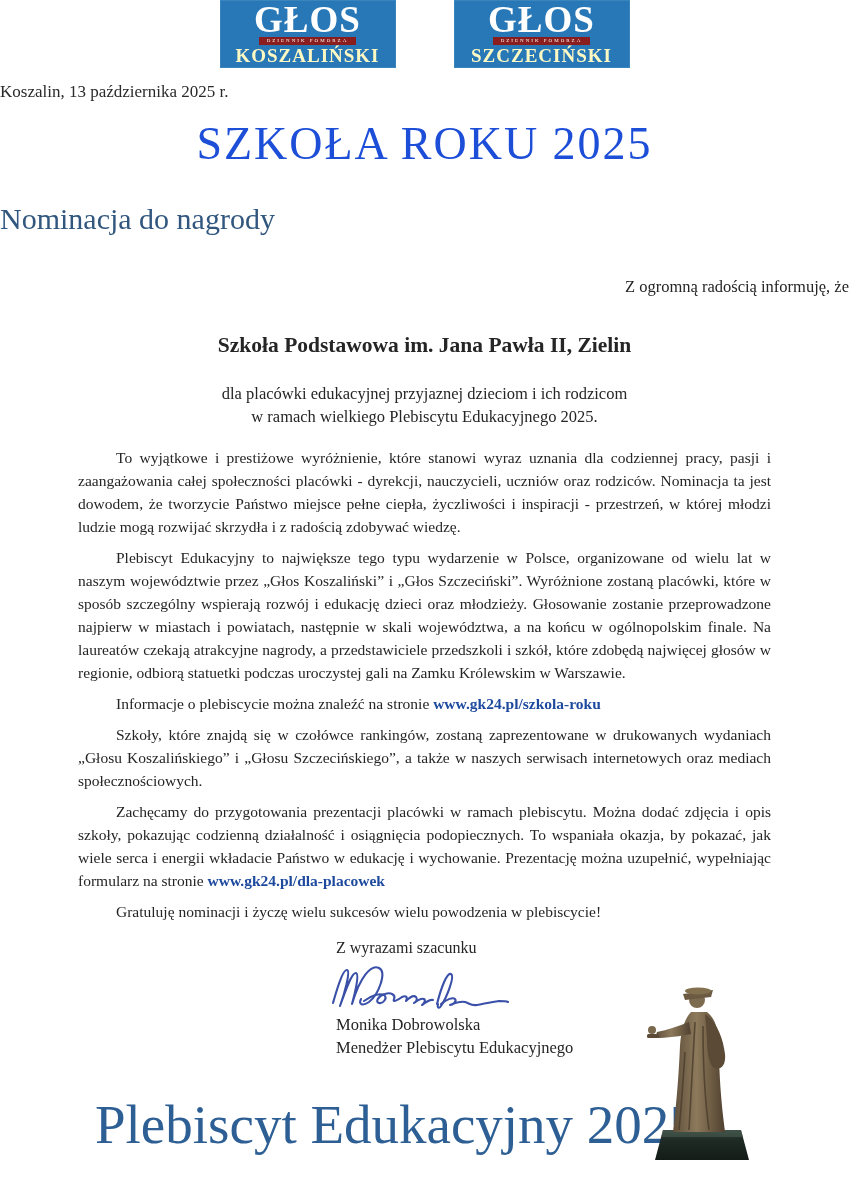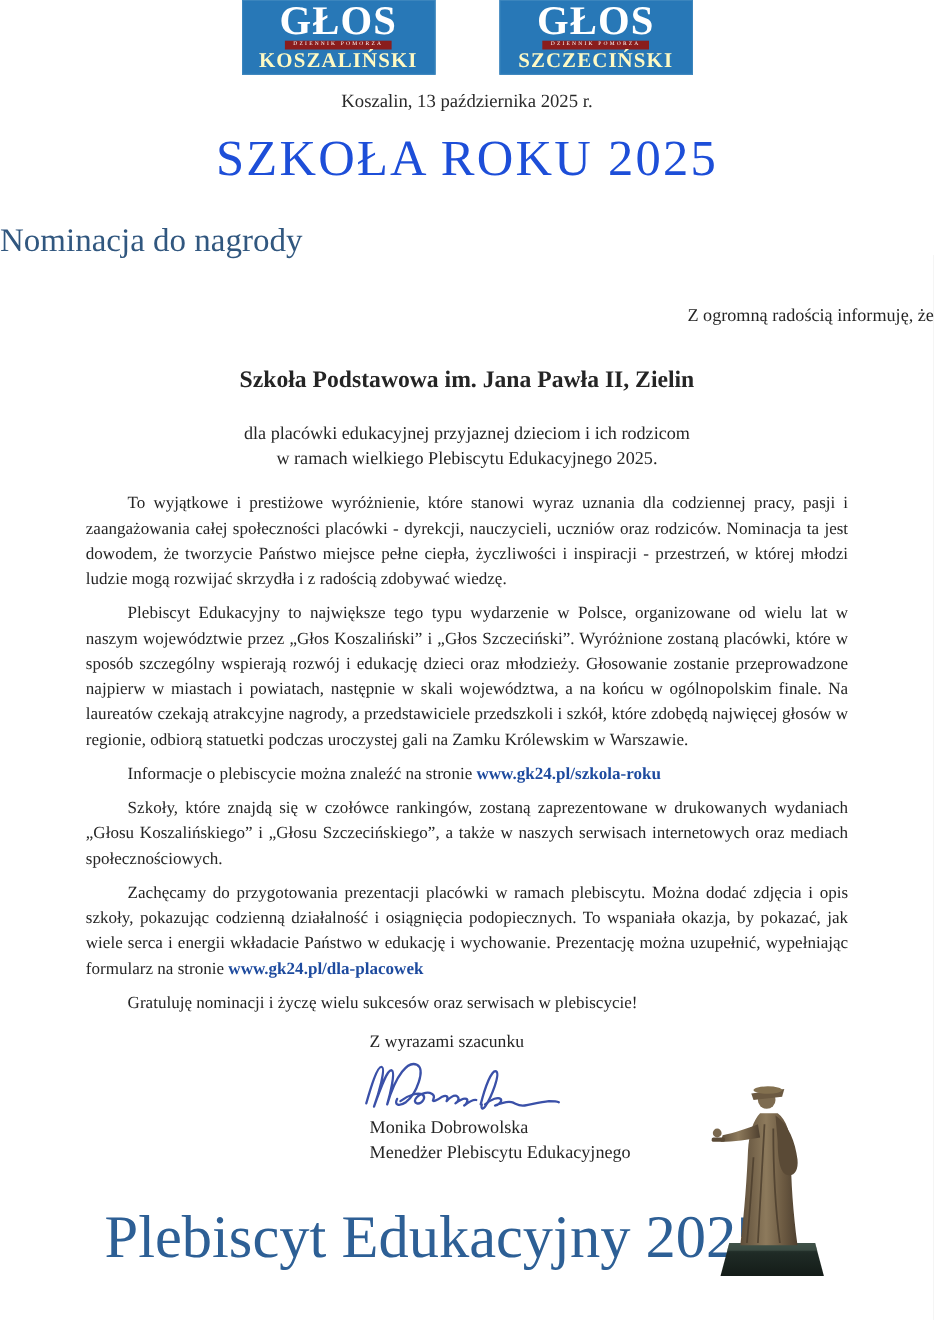--- a/index.html
+++ b/index.html
@@ -48,21 +48,21 @@
     white-space: nowrap;
   }
   .logo-bottom {
     color: #fef9c3;
     font-weight: bold;
     font-size: 19px;
     line-height: 20px;
     letter-spacing: 1px;
   }
   .date-line {
-    text-align: center;
+    text-align: left;
     font-size: 17px;
     margin-top: 14px;
     color: #2a2a2a;
   }
   
   .title-main {
     text-align: center;
     color: #1d4ed8;
     font-size: 46px;
     letter-spacing: 2px;
@@ -167,21 +167,21 @@
     <div>dla placówki edukacyjnej przyjaznej dzieciom i ich rodzicom</div>
     <div>w ramach wielkiego Plebiscytu Edukacyjnego 2025.</div>
   </div>
 
   <div class="content">
     <p class="para first">To wyjątkowe i prestiżowe wyróżnienie, które stanowi wyraz uznania dla codziennej pracy, pasji i zaangażowania całej społeczności placówki - dyrekcji, nauczycieli, uczniów oraz rodziców. Nominacja ta jest dowodem, że tworzycie Państwo miejsce pełne ciepła, życzliwości i inspiracji - przestrzeń, w której młodzi ludzie mogą rozwijać skrzydła i z radością zdobywać wiedzę.</p>
     <p class="para">Plebiscyt Edukacyjny to największe tego typu wydarzenie w Polsce, organizowane od wielu lat w naszym województwie przez „Głos Koszaliński” i „Głos Szczeciński”. Wyróżnione zostaną placówki, które w sposób szczególny wspierają rozwój i edukację dzieci oraz młodzieży. Głosowanie zostanie przeprowadzone najpierw w miastach i powiatach, następnie w skali województwa, a na końcu w ogólnopolskim finale. Na laureatów czekają atrakcyjne nagrody, a przedstawiciele przedszkoli i szkół, które zdobędą najwięcej głosów w regionie, odbiorą statuetki podczas uroczystej gali na Zamku Królewskim w Warszawie.</p>
     <p class="para"><span>Informacje o plebiscycie można znaleźć na stronie </span><a class="doc-link" href="#">www.gk24.pl/szkola-roku</a></p>
     <p class="para">Szkoły, które znajdą się w czołówce rankingów, zostaną zaprezentowane w drukowanych wydaniach „Głosu Koszalińskiego” i „Głosu Szczecińskiego”, a także w naszych serwisach internetowych oraz mediach społecznościowych.</p>
     <p class="para"><span>Zachęcamy do przygotowania prezentacji placówki w ramach plebiscytu. Można dodać zdjęcia i opis szkoły, pokazując codzienną działalność i osiągnięcia podopiecznych. To wspaniała okazja, by pokazać, jak wiele serca i energii wkładacie Państwo w edukację i wychowanie. Prezentację można uzupełnić, wypełniając formularz na stronie </span><a class="doc-link" href="#">www.gk24.pl/dla-placowek</a></p>
-    <p class="para">Gratuluję nominacji i życzę wielu sukcesów oraz serwisach w plebiscycie!</p>
+    <p class="para">Gratuluję nominacji i życzę wielu sukcesów wielu powodzenia w plebiscycie!</p>
 
     <div class="closing-block">
       <div>Z wyrazami szacunku</div>
       <svg class="signature-svg" width="185" height="52" viewBox="0 0 185 52" aria-hidden="true">
         <g fill="none" stroke="#3a50a8" stroke-width="2.1" stroke-linecap="round" stroke-linejoin="round">
           <path d="M5 42 C9 28 15 8 19 9 C23 10 16 34 12 45 C18 28 24 11 28 12 C32 13 26 36 24 43 C32 16 43 3 51 7 C59 11 51 33 41 41 C35 45 30 44 33 38"></path>
           <path d="M36 40 C44 34 52 32 56 34 C60 37 55 43 51 42 C47 41 50 35 57 33 C63 31 68 34 66 38 C64 42 70 39 74 36 C78 34 80 36 78 40 C82 36 86 34 88 36 C90 38 88 41 86 42 C90 39 94 37 96 38 C98 39 96 43 94 44 C98 41 102 38 105 39"></path>
           <path d="M109 43 C113 27 119 11 123 13 C127 15 119 36 113 45 C111 48 109 47 110 43"></path>
           <path d="M113 43 C119 38 125 36 127 38 C129 40 125 44 122 44 C127 42 133 40 137 41 C141 42 143 45 149 44 C155 43 163 41 171 40 C175 40 178 40 180 41"></path>
         </g>

